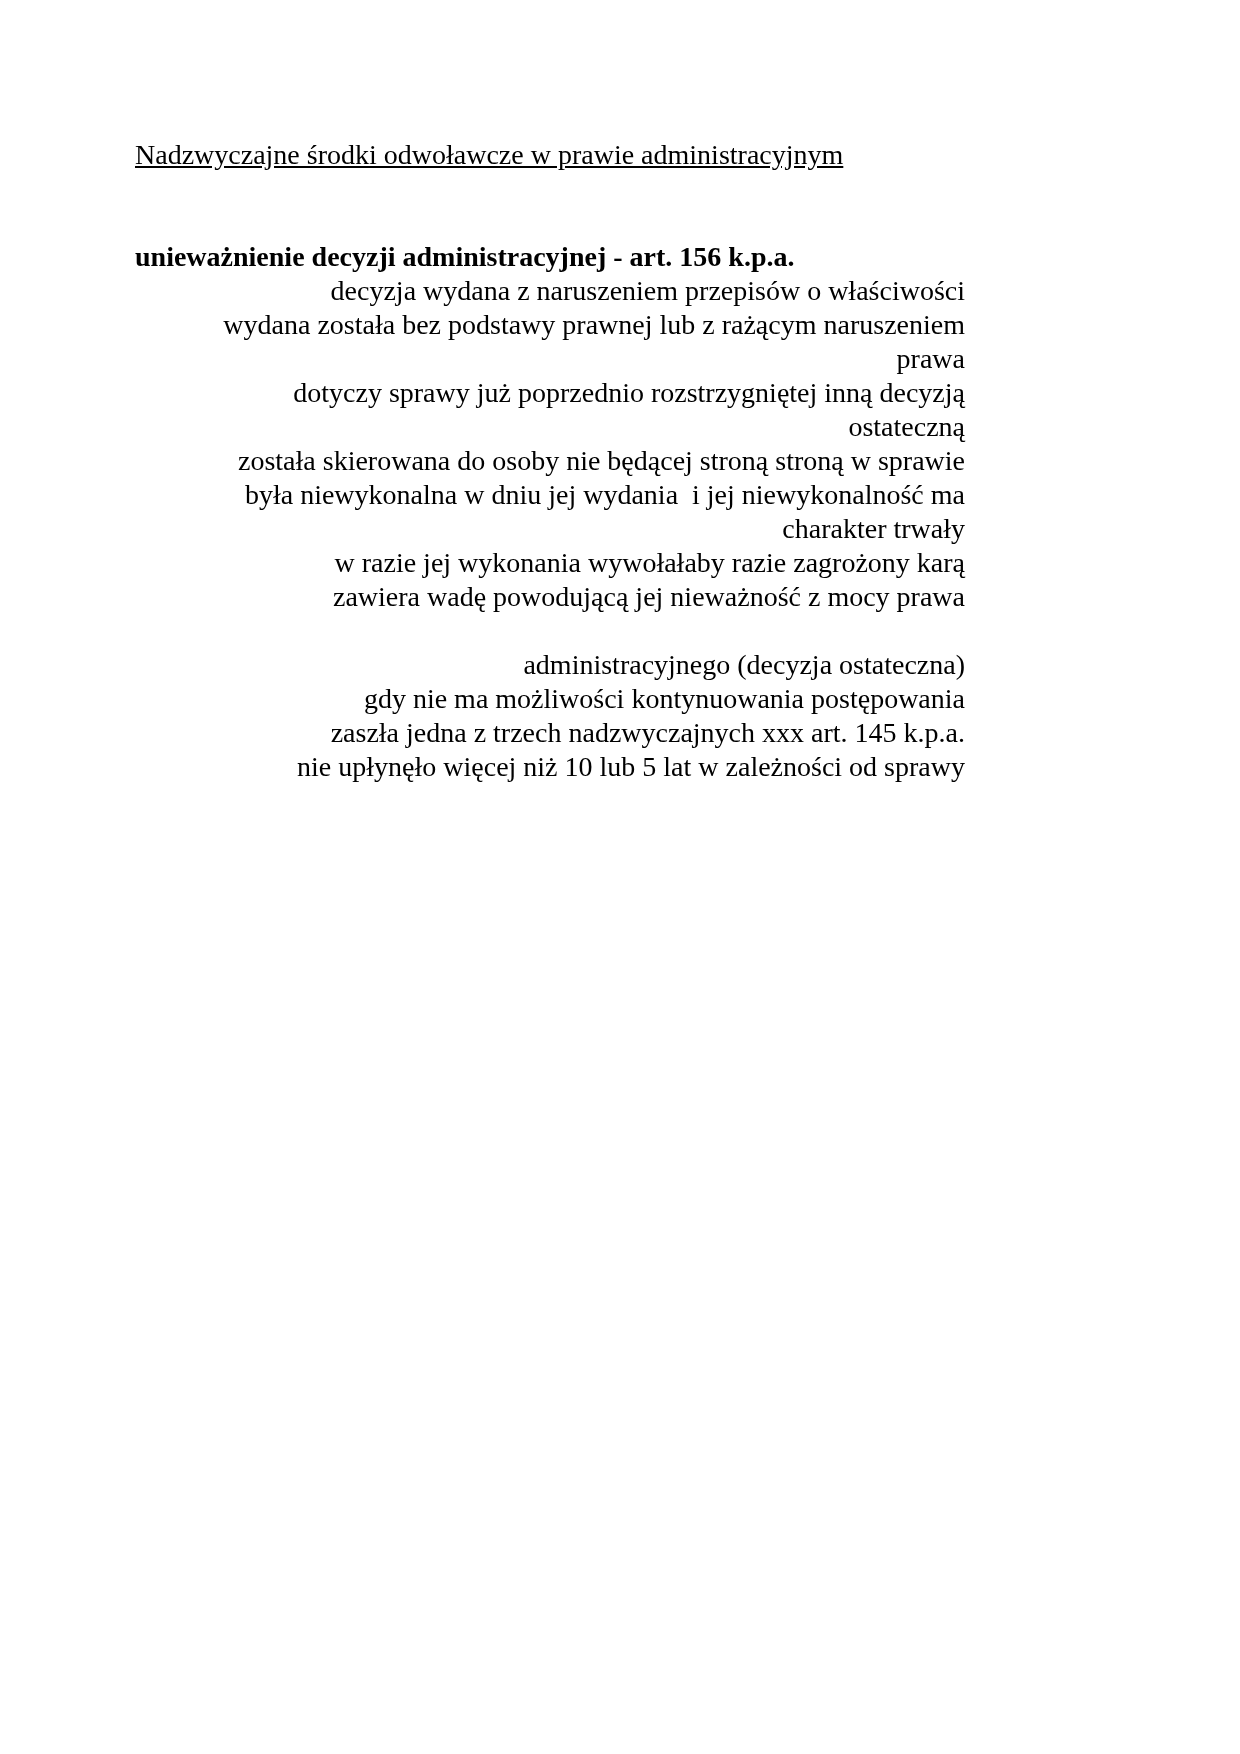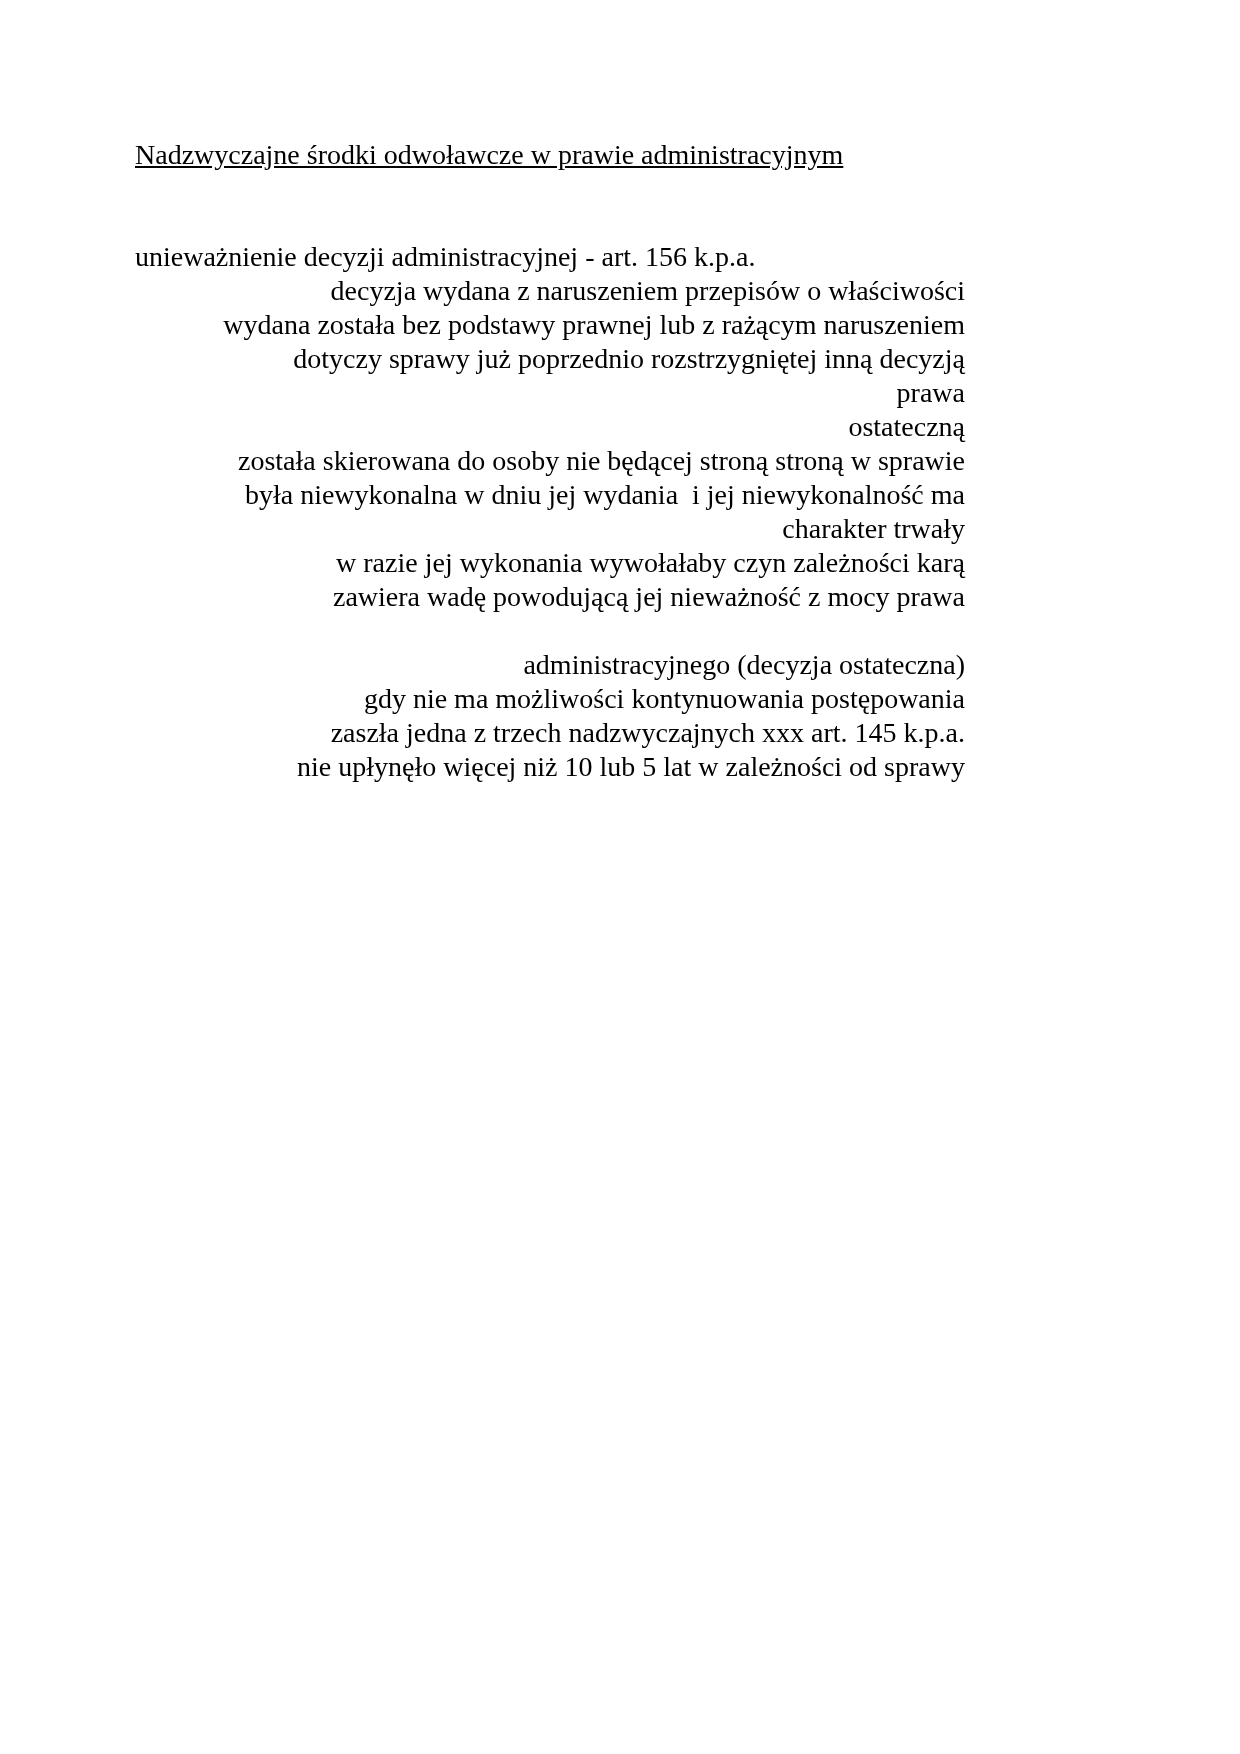--- a/index.html
+++ b/index.html
@@ -34,21 +34,21 @@
     margin: 0 0 34px 0;
   }
   .section {
     margin: 0;
   }
   .section + .section {
     margin-top: 34px;
   }
   .section-heading {
     font-size: 28px;
-    font-weight: normal;
+    font-weight: bold;
     line-height: 34px;
     margin: 0;
   }
   .doc-line {
     font-size: 28px;
     line-height: 34px;
     white-space: pre-wrap;
     text-align: right;
   }
 </style>
@@ -59,27 +59,27 @@
   <div class="content">
 
     <div class="title-row">
       <span class="doc-title">Nadzwyczajne środki odwoławcze w prawie administracyjnym</span>
     </div>
 
     <div class="section">
       <div class="section-heading">unieważnienie decyzji administracyjnej - art. 156 k.p.a.</div>
       <div class="doc-line">decyzja wydana z naruszeniem przepisów o właściwości</div>
       <div class="doc-line">wydana została bez podstawy prawnej lub z rażącym naruszeniem</div>
+      <div class="doc-line">prawa</div>
       <div class="doc-line">dotyczy sprawy już poprzednio rozstrzygniętej inną decyzją</div>
-      <div class="doc-line">prawa</div>
       <div class="doc-line">ostateczną</div>
       <div class="doc-line">została skierowana do osoby nie będącej stroną stroną w sprawie</div>
       <div class="doc-line">była niewykonalna w dniu jej wydania  i jej niewykonalność ma</div>
       <div class="doc-line">charakter trwały</div>
-      <div class="doc-line">w razie jej wykonania wywołałaby czyn zależności karą</div>
+      <div class="doc-line">w razie jej wykonania wywołałaby razie zagrożony karą</div>
       <div class="doc-line">zawiera wadę powodującą jej nieważność z mocy prawa</div>
     </div>
 
     <div class="section">
       <div class="doc-line">administracyjnego (decyzja ostateczna)</div>
       <div class="doc-line">gdy nie ma możliwości kontynuowania postępowania</div>
       <div class="doc-line">zaszła jedna z trzech nadzwyczajnych xxx art. 145 k.p.a.</div>
       <div class="doc-line">nie upłynęło więcej niż 10 lub 5 lat w zależności od sprawy</div>
     </div>
 

